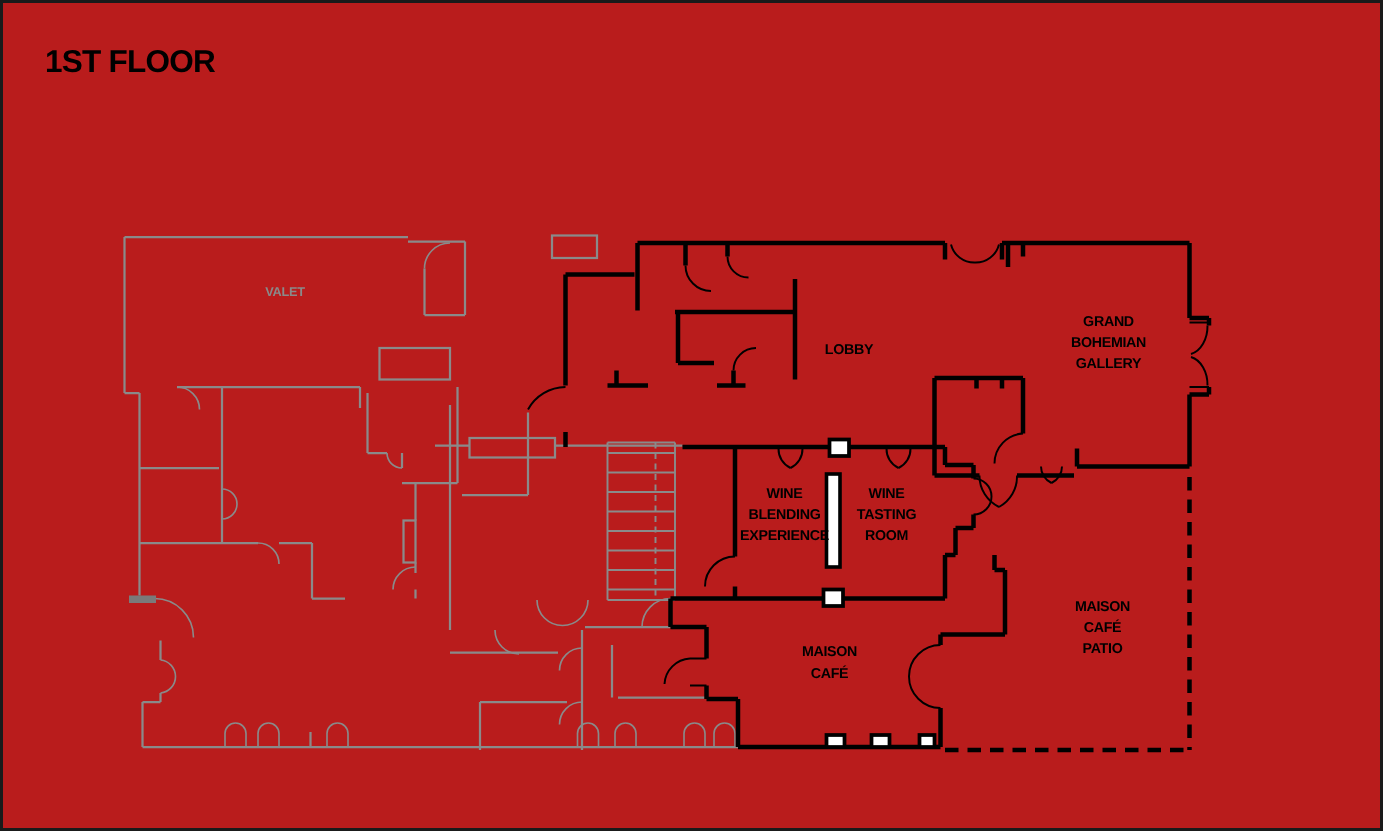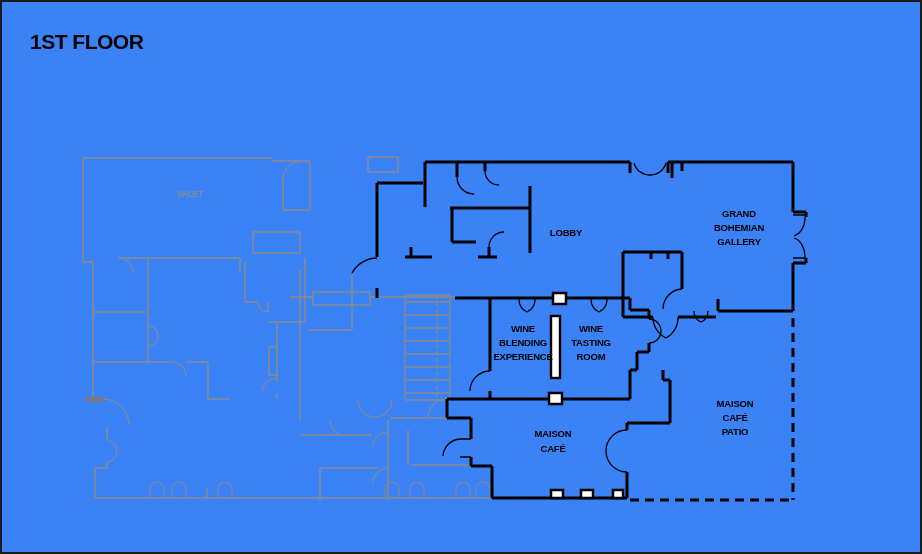--- a/index.html
+++ b/index.html
@@ -1,20 +1,20 @@
 <!DOCTYPE html>
 <html><head>
 <meta charset="utf-8">
 <style>
   html,body{margin:0;padding:0;background:#fff;}
   #frame{
     position:relative;
     width:918px;height:550px;
     border:2px solid #1a1a1a;
-    background:#3b82f6;
+    background:#b91c1c;
     overflow:hidden;
     font-family:"Liberation Sans",sans-serif;
   }
   #plan-title{
     position:absolute;left:28px;top:28px;
     font-size:21px;font-weight:bold;letter-spacing:-0.5px;
     color:#000;
   }
   svg{position:absolute;left:0;top:0;}
   .lbl{

